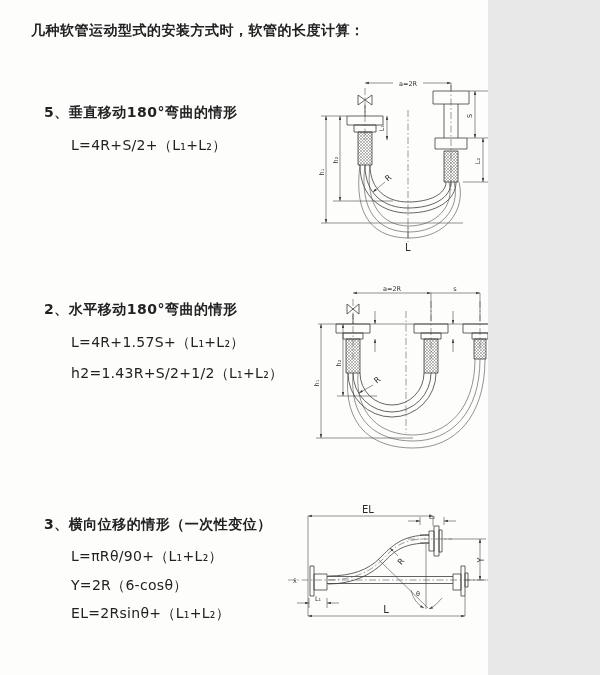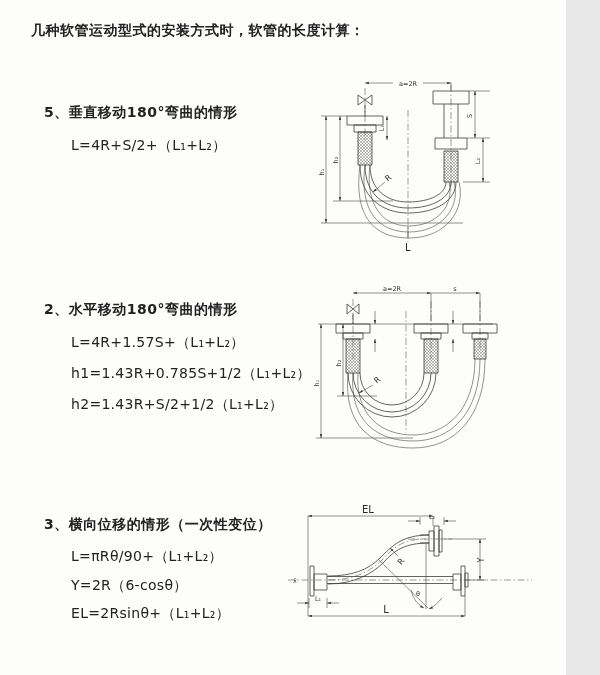--- a/index.html
+++ b/index.html
@@ -1,16 +1,16 @@
 <!DOCTYPE html>
 <html><head>
 <meta charset="utf-8">
 <style>
   html,body{margin:0;padding:0;background:#e8e8e8;}
-  #page{position:relative;width:566px;height:675px;background:#fdfdfc;overflow:hidden;
+  #page{position:relative;width:488px;height:675px;background:#fdfdfc;overflow:hidden;
         font-family:"DejaVu Sans",sans-serif;color:#222;text-decoration:underline;}
   .title{position:absolute;left:31px;top:22px;font-size:14px;font-weight:bold;letter-spacing:0.5px;}
   .section{position:absolute;left:44px;}
   .sec-heading{font-size:14px;font-weight:bold;letter-spacing:0.5px;margin:0 0 10px 0;}
   .formula{font-size:14px;letter-spacing:0.3px;padding-left:23px;margin:4px;}
   #sec1{top:104px;} #sec1 .formula{line-height:26.5px;}
   #sec2{top:301px;} #sec2 .formula{line-height:27px;}
   #sec3{top:516px;} #sec3 .formula{line-height:24.5px;}
   .dia{position:absolute;}
   #dia1{left:313px;top:70px;}
@@ -34,21 +34,20 @@
   <div class="title">几种软管运动型式的安装方式时，软管的长度计算：</div>
 
   <div class="section" id="sec1">
     <p class="sec-heading">5、垂直移动180°弯曲的情形</p>
     <p class="formula">L=4R+S/2+（L₁+L₂）</p>
   </div>
 
   <div class="section" id="sec2">
     <p class="sec-heading">2、水平移动180°弯曲的情形</p>
     <p class="formula">L=4R+1.57S+（L₁+L₂）</p>
-    <p class="formula">h1=1.43R+0.785S+1/2（L₁+L₂）</p>
     <p class="formula">h2=1.43R+S/2+1/2（L₁+L₂）</p>
   </div>
 
   <div class="section" id="sec3">
     <p class="sec-heading">3、横向位移的情形（一次性变位）</p>
     <p class="formula">L=πRθ/90+（L₁+L₂）</p>
     <p class="formula">Y=2R（6-cosθ）</p>
     <p class="formula">EL=2Rsinθ+（L₁+L₂）</p>
   </div>
 

